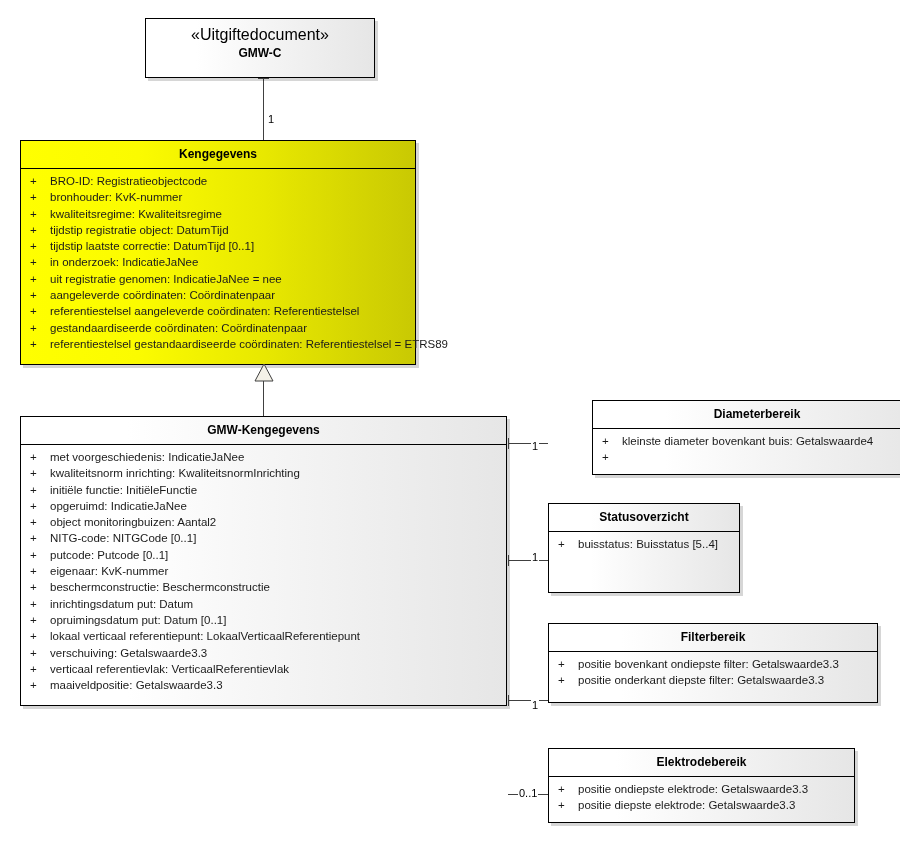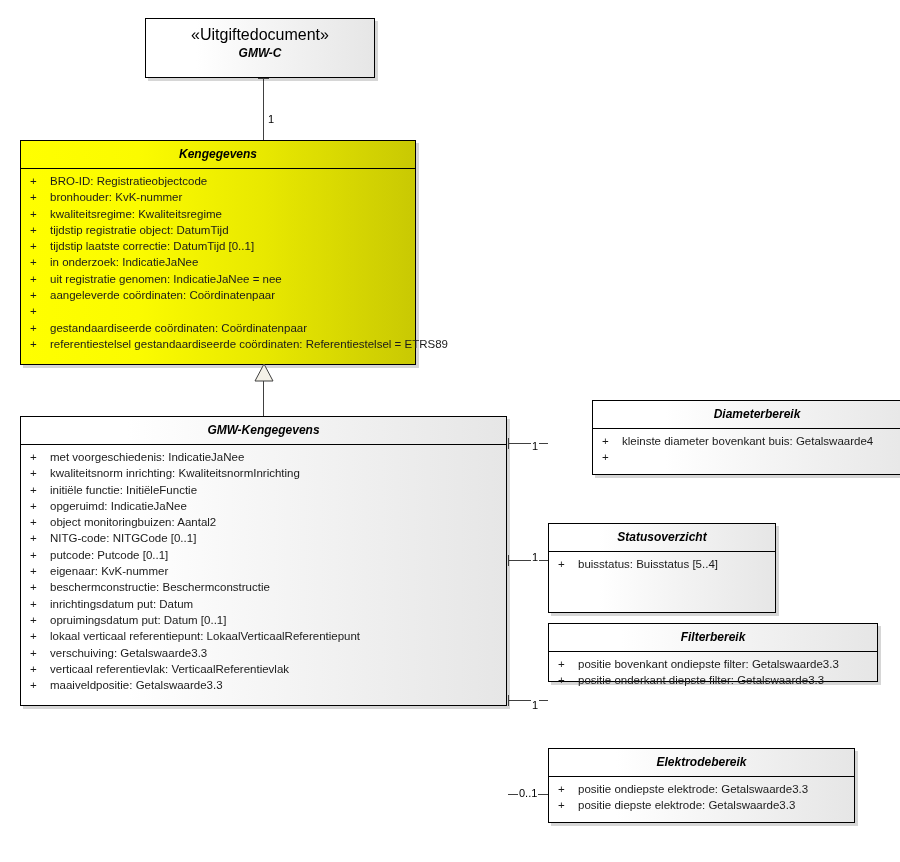--- a/index.html
+++ b/index.html
@@ -44,21 +44,20 @@
     padding: 6px 4px 6px 4px;
   }
   .uml-class .cls-header .stereotype {
     display: block;
     font-weight: normal;
     font-size: 16px;
     padding-bottom: 1px;
   }
   .uml-class .cls-header .cname {
     display: block;
-    font-style: italic;
   }
   .uml-class .cls-divider {
     height: 1px;
     background: #000000;
     width: 100%;
   }
   .uml-class .cls-attrs {
     box-sizing: border-box;
     padding: 4px 5px 5px 5px;
   }
@@ -183,20 +182,21 @@
         <div class="attr">
           <span class="vis">+</span>
           <span class="atext">uit registratie genomen: IndicatieJaNee = nee</span>
         </div>
         <div class="attr">
           <span class="vis">+</span>
           <span class="atext">aangeleverde coördinaten: Coördinatenpaar</span>
         </div>
         <div class="attr">
           <span class="vis">+</span>
+          <span class="atext">referentiestelsel aangeleverde coördinaten: Referentiestelsel</span>
         </div>
         <div class="attr">
           <span class="vis">+</span>
           <span class="atext">gestandaardiseerde coördinaten: Coördinatenpaar</span>
         </div>
         <div class="attr">
           <span class="vis">+</span>
           <span class="atext">referentiestelsel gestandaardiseerde coördinaten: Referentiestelsel = ETRS89</span>
         </div>
       </div>
@@ -280,34 +280,34 @@
         <div class="attr">
           <span class="vis">+</span>
           <span class="atext">kleinste diameter bovenkant buis: Getalswaarde4</span>
         </div>
         <div class="attr">
           <span class="vis">+</span>
         </div>
       </div>
   </div>
 
-  <div class="uml-class" style="left:548px; top:503px; width:228px; height:90px;margin-top:20px;">
+  <div class="uml-class" style="left:548px; top:503px; width:192px; height:90px;">
     <div class="cls-header">
       <span class="cname">Statusoverzicht</span>
     </div>
     <div class="cls-divider"></div>
     <div class="cls-attrs">
         <div class="attr">
           <span class="vis">+</span>
           <span class="atext">buisstatus: Buisstatus [5..4]</span>
         </div>
       </div>
   </div>
 
-  <div class="uml-class" style="left:548px; top:623px; width:330px; height:59px;">
+  <div class="uml-class" style="left:548px; top:623px; width:330px; height:80px;">
     <div class="cls-header">
       <span class="cname">Filterbereik</span>
     </div>
     <div class="cls-divider"></div>
     <div class="cls-attrs">
         <div class="attr">
           <span class="vis">+</span>
           <span class="atext">positie bovenkant ondiepste filter: Getalswaarde3.3</span>
         </div>
         <div class="attr">

